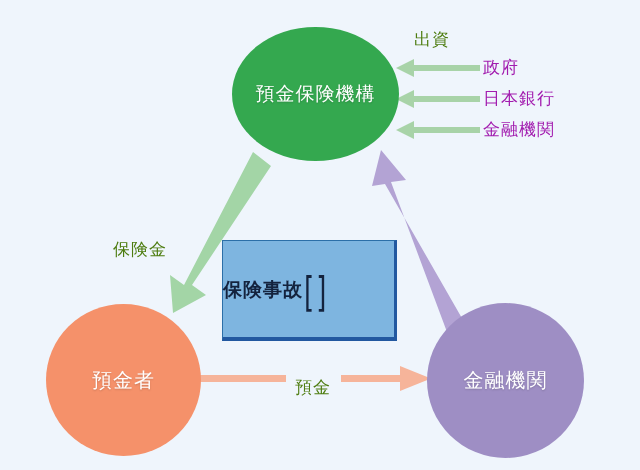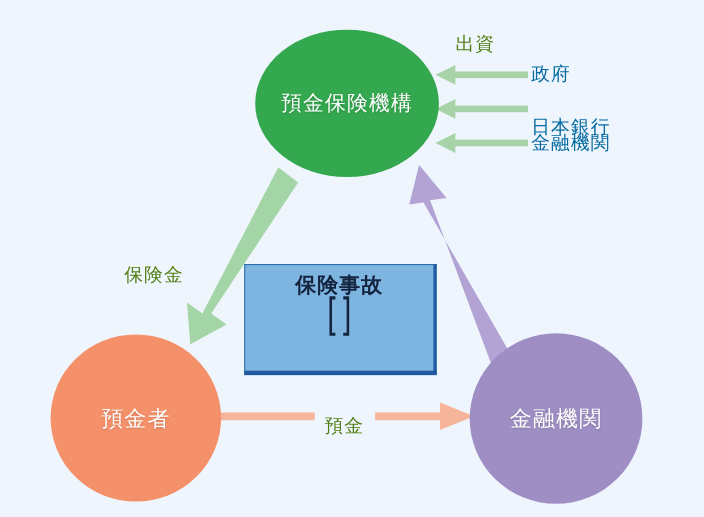--- a/index.html
+++ b/index.html
@@ -71,41 +71,41 @@
   #label-hokenryo { left: 443px; top: 205px; }
   #label-yokin {
     left: 289px; top: 376px;
     background: #eff5fc;
     padding: 0 6px;
   }
   #label-shusshi { left: 414px; top: 28px; }
   .source-label {
     position: absolute;
     left: 483px;
-    color: #0369a1;
+    color: #a21caf;
     font-size: 17px;
     letter-spacing: 1px;
     white-space: nowrap;
   }
   #source-0 { top: 56px; }
-  #source-1 { top: 104px; }
+  #source-1 { top: 87px; }
   #source-2 { top: 118px; }
   #event-box {
     position: absolute;
     left: 222px;
     top: 240px;
     width: 175px;
     height: 101px;
     background: #7eb5e0;
     border: 1px solid #2c6fa8;
     border-right: 3px solid #2258a0;
     border-bottom: 4px solid #2258a0;
     box-sizing: border-box;
     display: flex;
-    flex-direction: column;
+    flex-direction: row;
     align-items: center;
     justify-content: flex-start;
     padding-top: 5px;
   }
   #event-title {
     color: #14233e;
     font-size: 19px;
     font-weight: bold;
     letter-spacing: 1px;
     margin-bottom: 3px;

